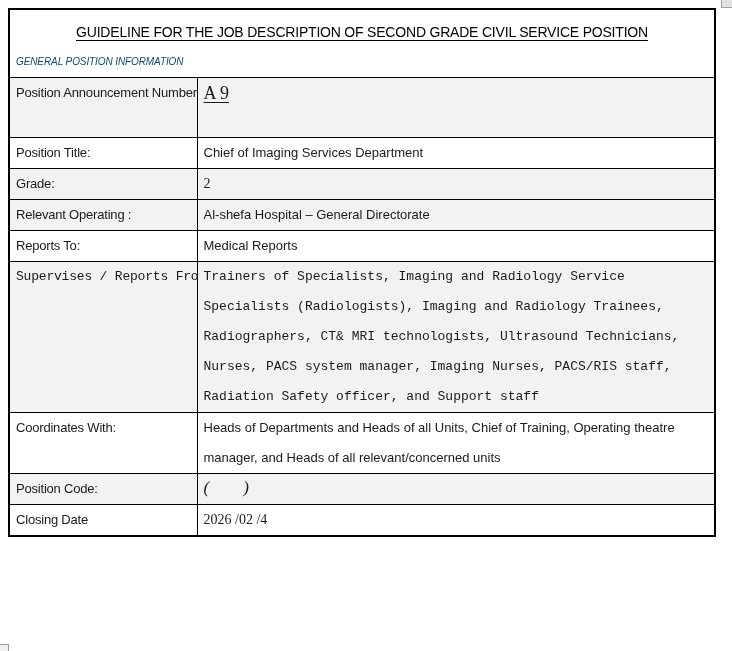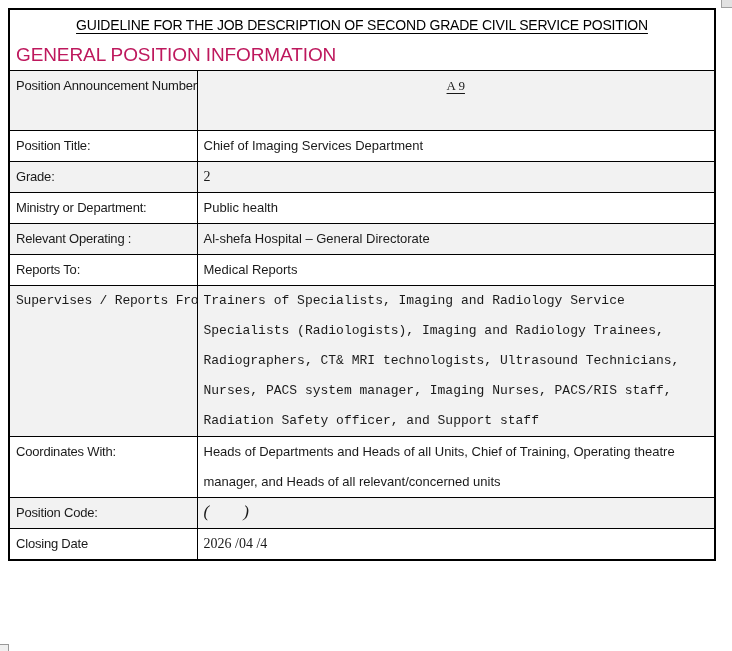--- a/index.html
+++ b/index.html
@@ -42,45 +42,47 @@
   }
   .doc-title {
     display: block;
     text-align: center;
     text-decoration: underline;
     text-underline-offset: 3px;
     font-size: 14px;
     letter-spacing: -0.2px;
     color: #000;
     white-space: nowrap;
+    margin-top: 7px;
   }
   .section-heading {
     display: block;
     text-align: left;
-    font-size: 19px;
+    font-size: 10px;
     letter-spacing: -0.1px;
-    color: #be185d;
+    color: #0c4a6e;
+    font-style: italic;
   }
   td.lbl {
     width: 186px;
     letter-spacing: -0.2px;
     white-space: normal;
   }
   td.lbl .nowrap { white-space: nowrap; }
   tr.shaded td { background: #f2f2f2; }
   tr.h1 td { height: 29px; }
   tr.h2 td { height: 59px; }
   tr.h4 td { height: 120px; font-family: Liberation Mono, monospace; }
   .val-center-underline {
     display: block;
-    text-align: center;
+    text-align: left;
     text-decoration: underline;
     text-underline-offset: 3px;
     font-family: "Liberation Serif", "DejaVu Serif", serif;
-    font-size: 13px;
+    font-size: 18px;
   }
   .serif {
     font-family: "Liberation Serif", "DejaVu Serif", serif;
     font-size: 14px;
   }
   .paren-blank {
     font-family: "Liberation Serif", "DejaVu Serif", serif;
     font-style: italic;
     font-size: 17px;
     line-height: 28px;
@@ -135,24 +137,20 @@
     <tr class="h1">
       <td class="lbl"><span class="nowrap">Position Title:</span></td>
       <td>Chief of Imaging Services Department</td>
     </tr>
 
     <tr class="shaded h1">
       <td class="lbl"><span class="nowrap">Grade:</span></td>
       <td><span class="serif">2</span></td>
     </tr>
 
-    <tr class="h1">
-      <td class="lbl"><span class="nowrap">Ministry or Department:</span></td>
-      <td>Public health</td>
-    </tr>
 
     <tr class="shaded h1">
       <td class="lbl"><span class="nowrap">Relevant Operating :</span></td>
       <td>Al-shefa Hospital – General Directorate</td>
     </tr>
 
 
 
     <tr class="h1">
       <td class="lbl"><span class="nowrap">Reports To:</span></td>
@@ -171,21 +169,21 @@
 
     <tr class="shaded h1">
       <td class="lbl"><span class="nowrap">Position Code:</span></td>
       <td><span class="paren-blank">(&nbsp;&nbsp;&nbsp;&nbsp;&nbsp;&nbsp;&nbsp;&nbsp;)</span></td>
     </tr>
 
 
 
     <tr class="h1">
       <td class="lbl"><span class="nowrap">Closing Date</span></td>
-      <td><span class="serif">2026 /04 /4</span></td>
+      <td><span class="serif">2026 /02 /4</span></td>
     </tr>
 
   </tbody>
     </table>
 
   <div class="artifact-tr"></div>
   <div class="artifact-bl"></div>
 </div>
 
 </body></html>

